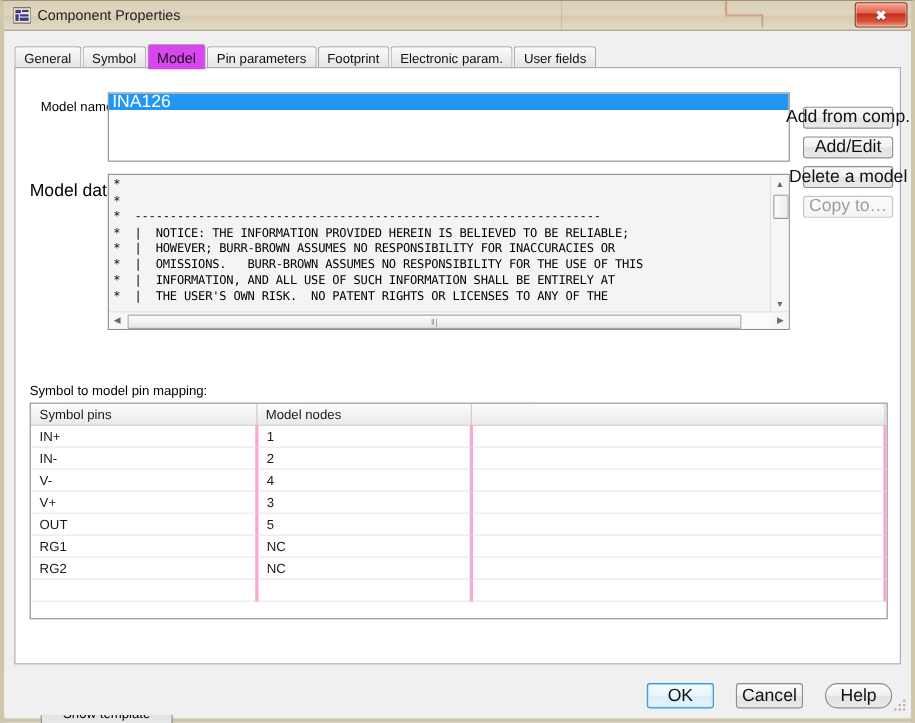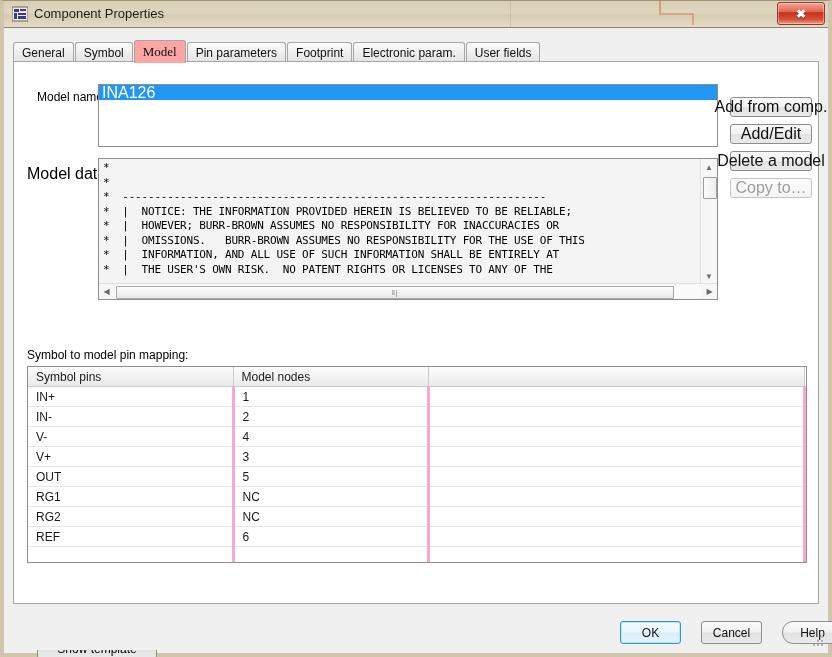--- a/index.html
+++ b/index.html
@@ -107,27 +107,26 @@
     color: #111;
     background: linear-gradient(to bottom, #fbfbfb 0%, #efefef 50%, #e3e3e3 100%);
     border: 1px solid #a6a6a6;
     border-bottom: none;
     border-radius: 3px 3px 0 0;
     white-space: nowrap;
     cursor: default;
   }
   .tab.active {
     height: 23px;
-    background: #fca5a5;
+    background: #d946ef;
     border-color: #a6a6a6;
     position: relative;
     z-index: 3;
     margin-bottom: -1px;
     font-size: 13px;
-    font-family: Liberation Serif, serif;
   }
 
   #tabpanel {
     position: absolute;
     left: 9px; top: 33px;
     width: 806px;
     height: 543px;
     box-sizing: border-box;
     background: #ffffff;
     border: 1px solid #a6a6a6;
@@ -339,27 +338,26 @@
     left: 0; top: 584px;
     width: 824px; height: 38px;
     background: #f0f0f0;
   }
   .dlg-btn {
     position: absolute;
     top: 9px;
     width: 61px; height: 23px;
     box-sizing: border-box;
     display: flex; align-items: center; justify-content: center;
-    font-size: 12px;
+    font-size: 16px;
     color: #101010;
     background: linear-gradient(to bottom, #fafafa 0%, #f1f1f1 48%, #e2e2e2 52%, #eaeaea 100%);
     border: 1px solid #8d8d8d;
     border-radius: 3px;
     cursor: default;
-    margin-left: 32px;
   }
   #btn-ok {
     left: 584px;
     border: 1px solid #2e97d8;
     box-shadow: inset 0 0 0 1px #bfe4f7;
     background: linear-gradient(to bottom, #f4fbff 0%, #e9f6fd 48%, #d9eefb 52%, #e5f4fe 100%);
   }
   #btn-cancel { left: 665px; }
   #btn-help   { left: 746px; border-radius: 11px; }
 
@@ -496,25 +494,20 @@
               <td>RG1</td>
               <td>NC</td>
               <td></td>
             </tr>
             <tr>
               <td>RG2</td>
               <td>NC</td>
               <td></td>
             </tr>
             <tr>
-              <td>REF</td>
-              <td>6</td>
-              <td></td>
-            </tr>
-            <tr>
               <td></td>
               <td></td>
               <td></td>
             </tr>
 
           </tbody>
         </table>
       </div>
 
       <div id="btn-show-template">Show template</div>

